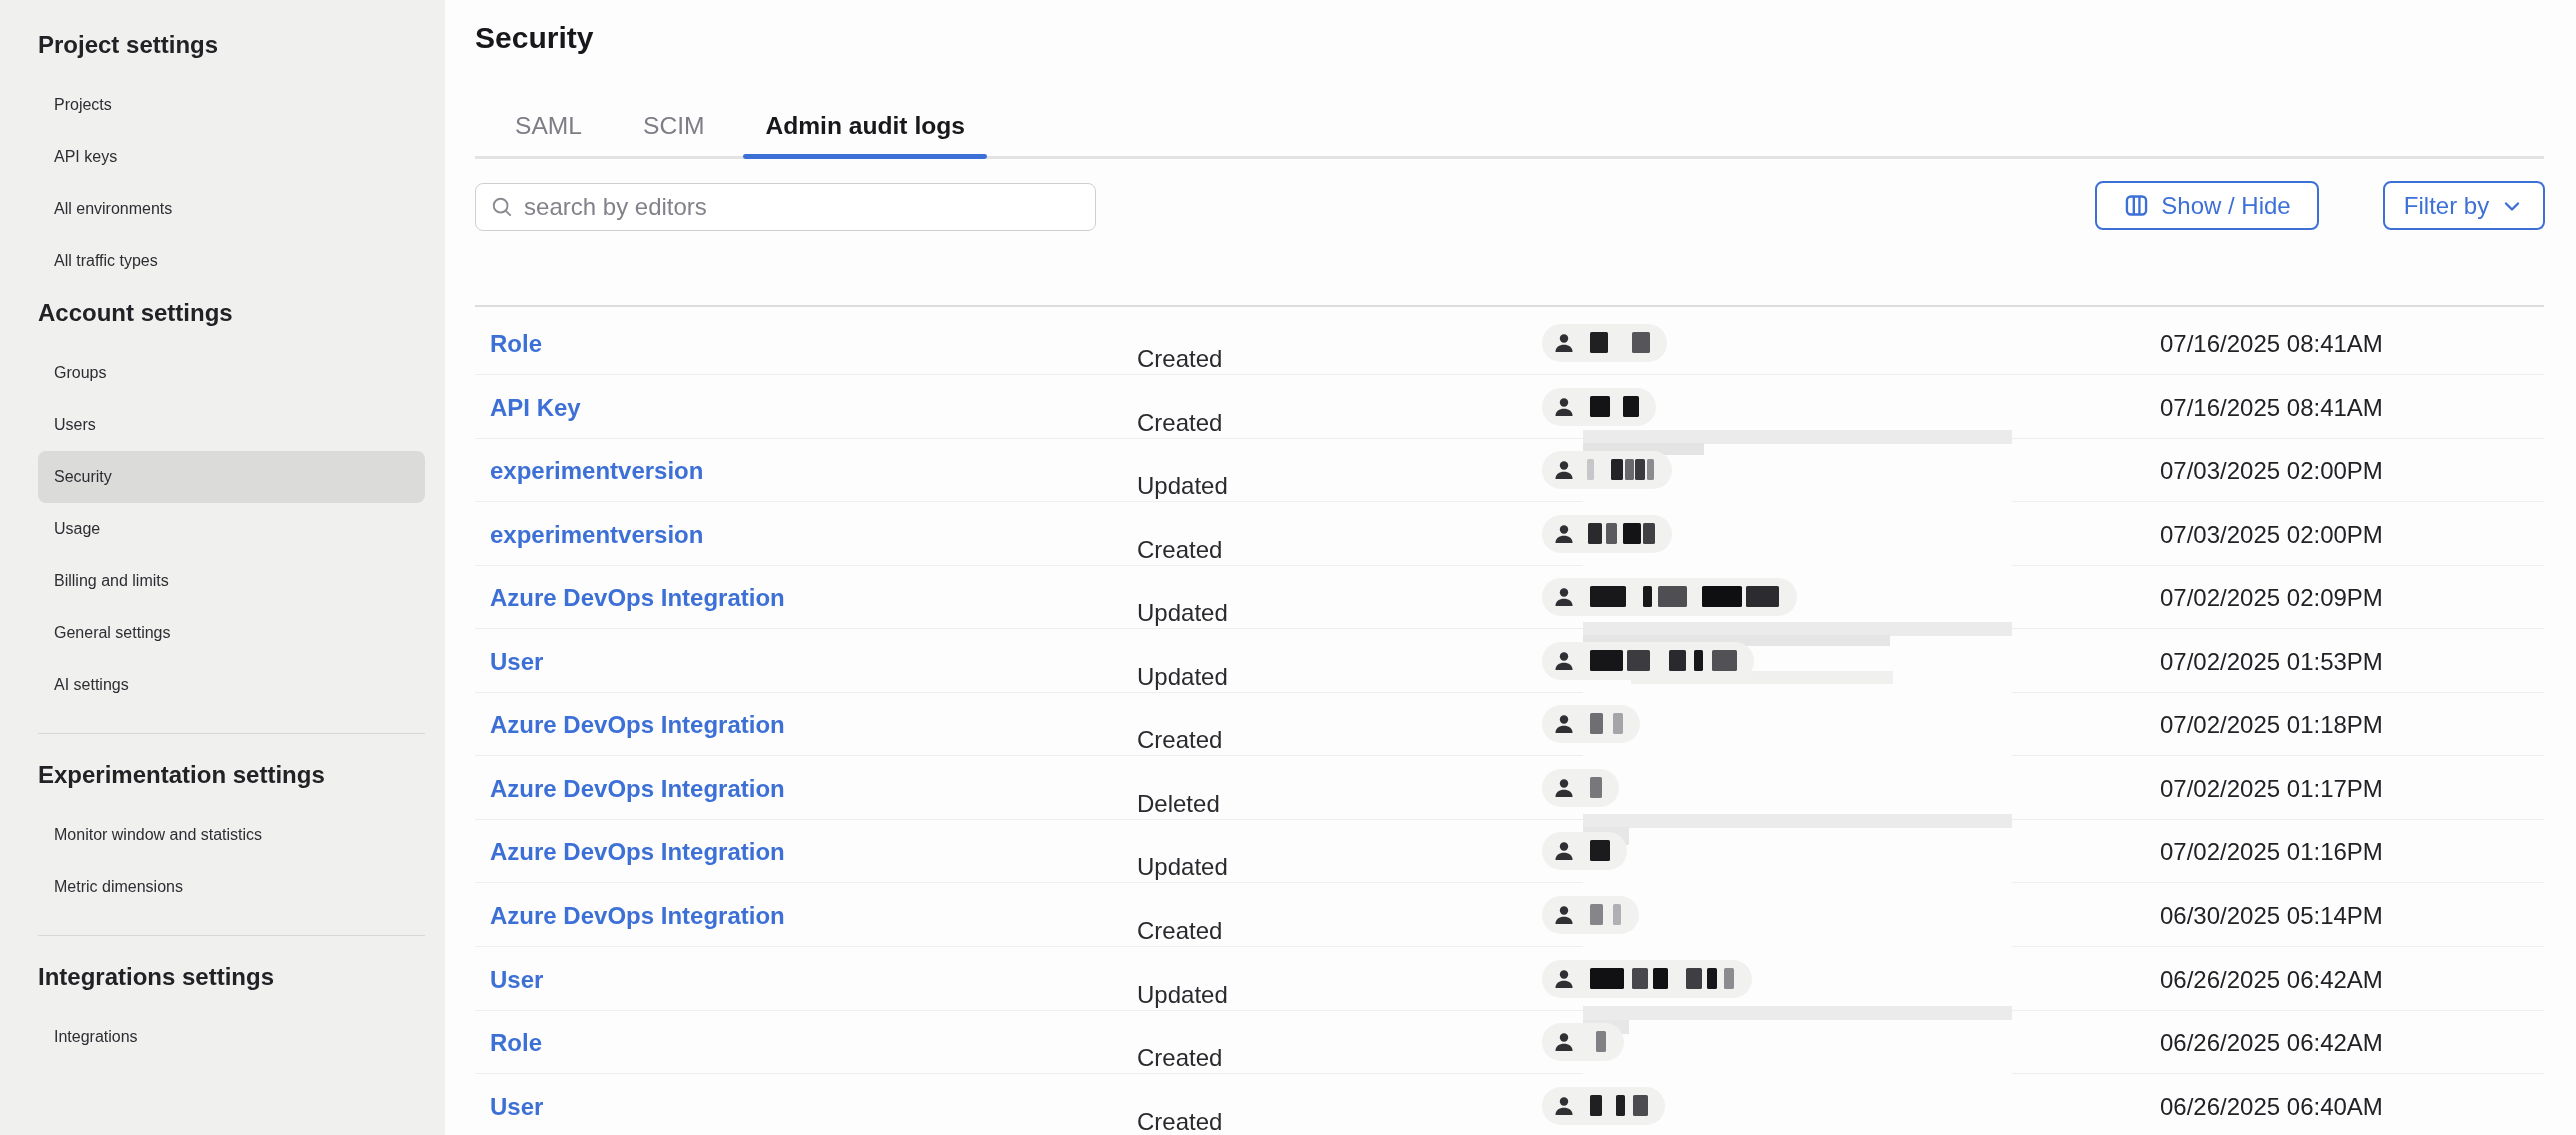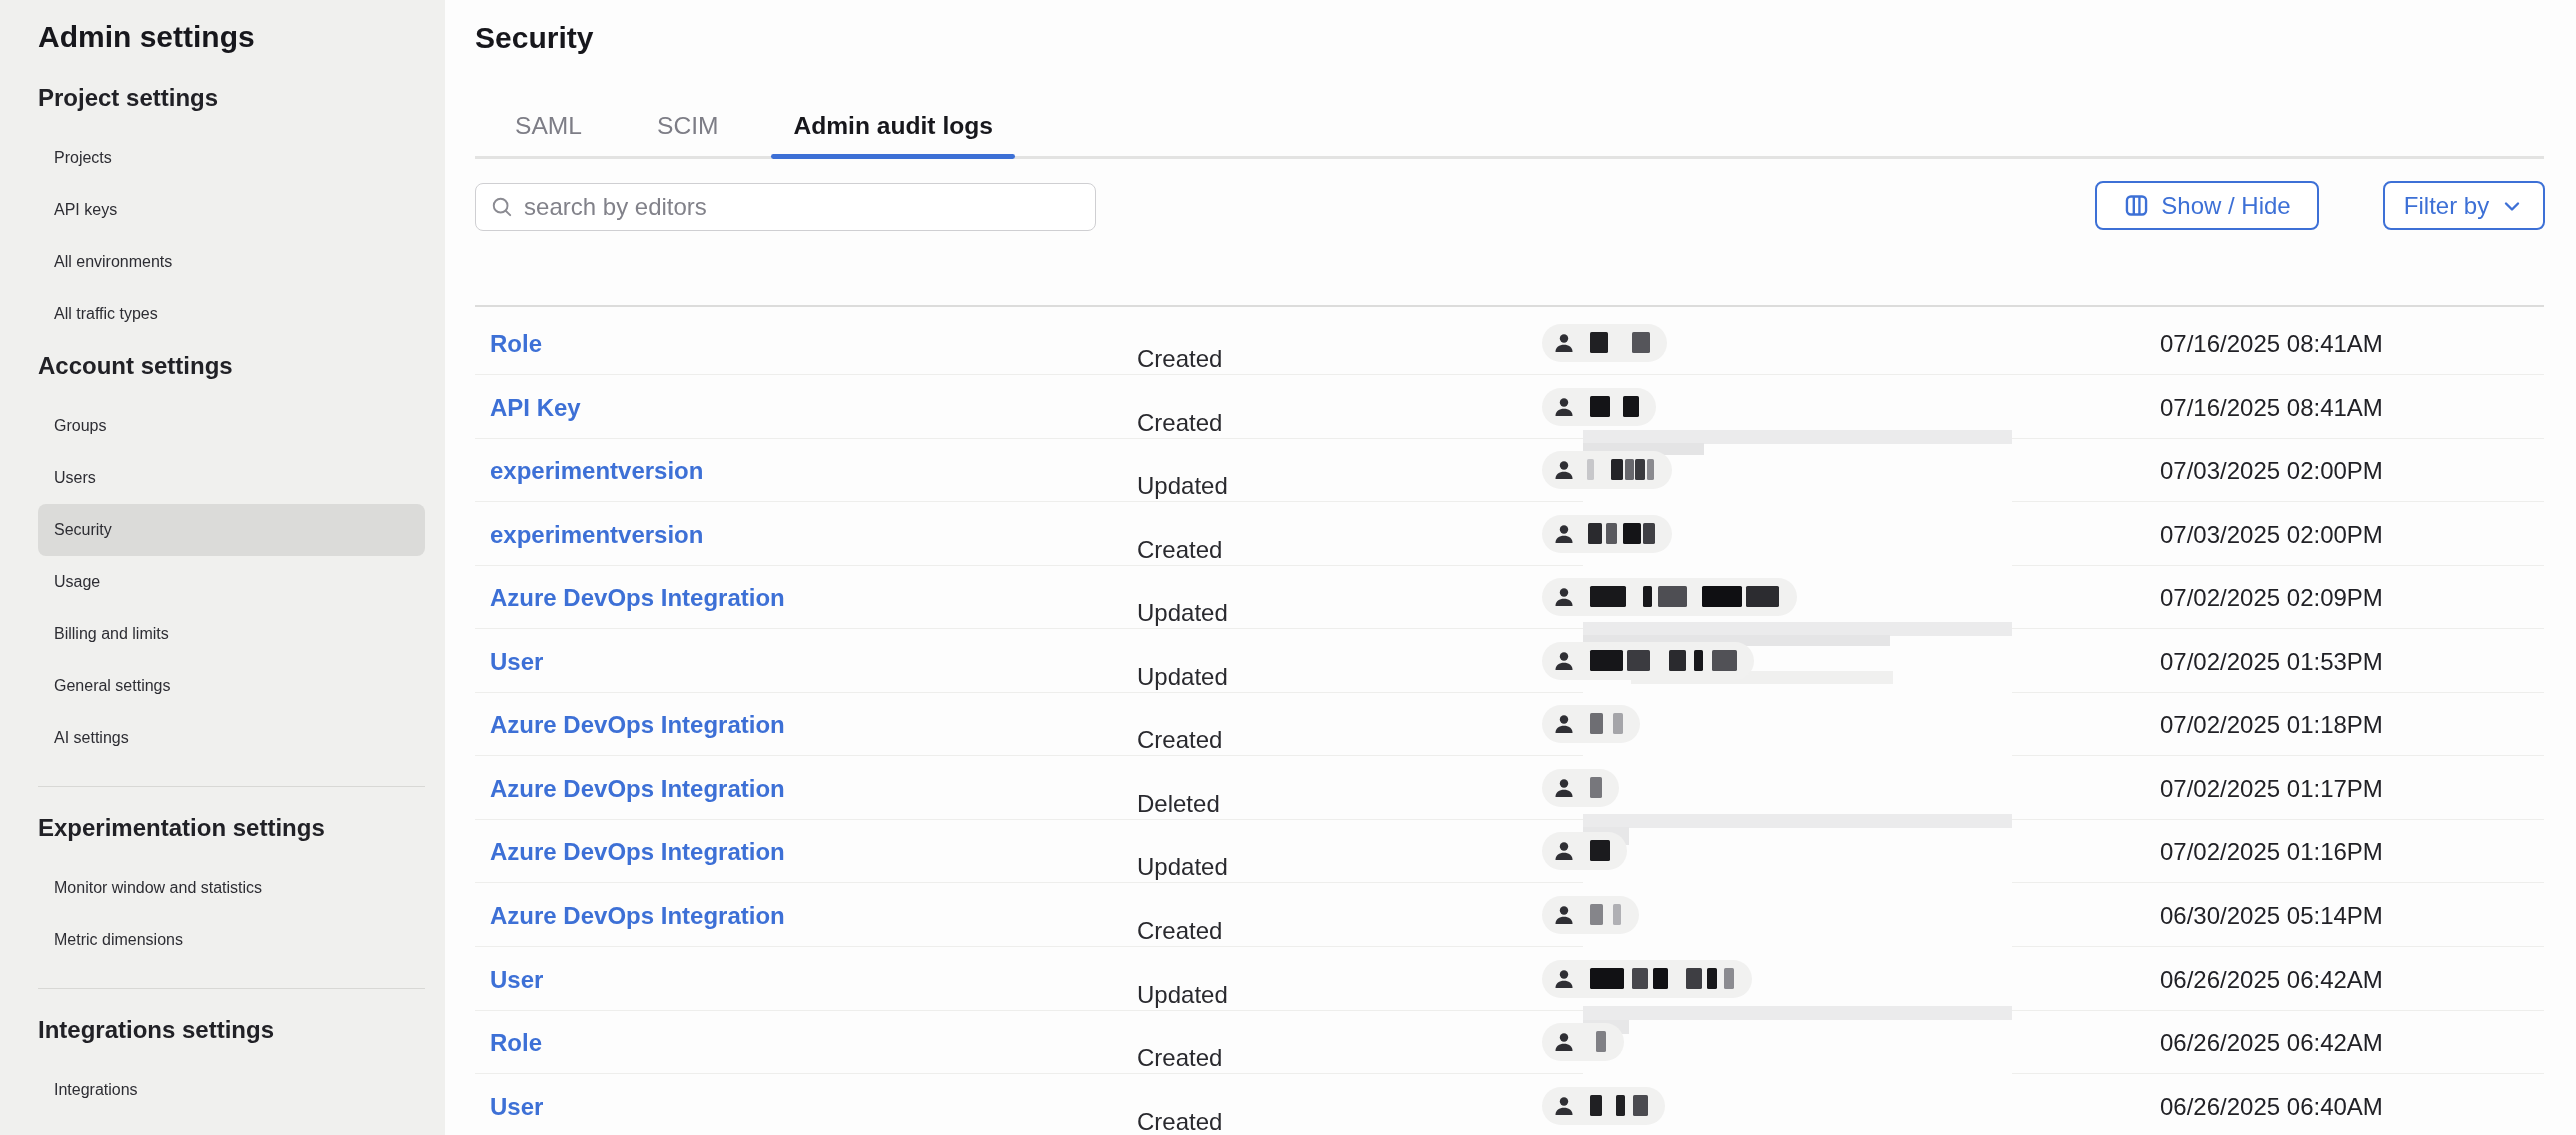--- a/index.html
+++ b/index.html
@@ -18,21 +18,21 @@
   .side-item{
     font-size:16px;font-weight:400;color:#2d2d33;line-height:24px;
     padding:14.3px 16px;height:52px;box-sizing:border-box;border-radius:8px;cursor:pointer;
     white-space:nowrap;
   }
   .side-item.selected{background:#dbdbd9;}
   .side-divider{height:0.8px;background:#d8d8d5;margin:22px 0 26px;}
   
   .main{position:absolute;left:445px;top:0;width:2131px;height:1136px;background:#fdfdfd;}
   .page-title{position:absolute;left:30px;top:20.6px;font-size:30px;font-weight:700;color:#17171c;}
-  .tab-bar{position:absolute;left:48px;top:95px;height:62px;display:flex;align-items:center;gap:31px;z-index:4;}
+  .tab-bar{position:absolute;left:48px;top:95px;height:62px;display:flex;align-items:center;gap:17px;z-index:4;}
   .tab{
     position:relative;height:62px;display:flex;align-items:center;
     padding:0 22px;font-size:24.6px;color:#7d7d86;cursor:pointer;white-space:nowrap;
   }
   .tab.active{color:#17171c;font-weight:700;}
   .tab.active::after{
     content:"";position:absolute;left:0;right:0;bottom:-1.6px;height:4.8px;
     background:#3d70d6;border-radius:2.4px;
   }
   .tab-line{position:absolute;left:30px;top:156px;width:2069px;height:3.2px;background:#e3e3e2;}
@@ -76,21 +76,20 @@
     display:flex;align-items:center;padding:0 17.5px 0 9.5px;z-index:3;
   }
   .editor-pill svg{flex:0 0 auto;}
   .rblock{height:20.6px;flex:0 0 auto;border-radius:1.6px;}
   .redaction{position:absolute;}
 </style>
 </head>
 <body>
 
 <div class="sidebar">
-  <div class="side-title">Admin settings</div>
   <div>
       <div class="side-section">Project settings</div>
       <div class="side-item">Projects</div>
       <div class="side-item">API keys</div>
       <div class="side-item">All environments</div>
       <div class="side-item">All traffic types</div>
       <div class="side-section">Account settings</div>
       <div class="side-item">Groups</div>
       <div class="side-item">Users</div>
       <div class="side-item selected">Security</div>

